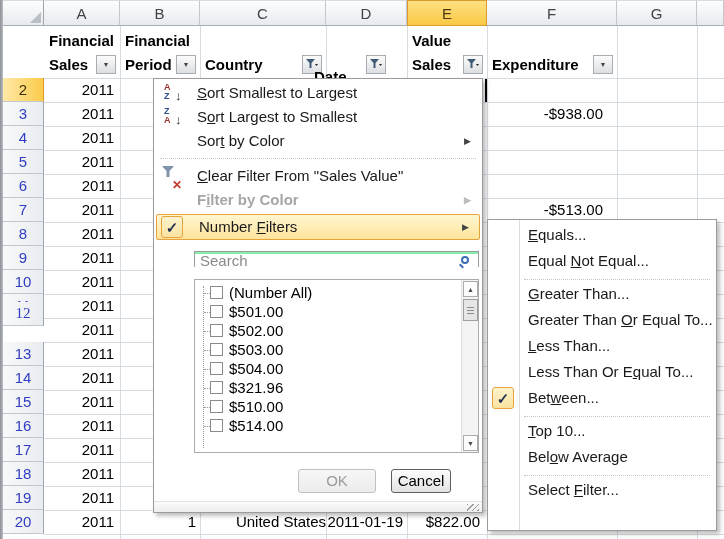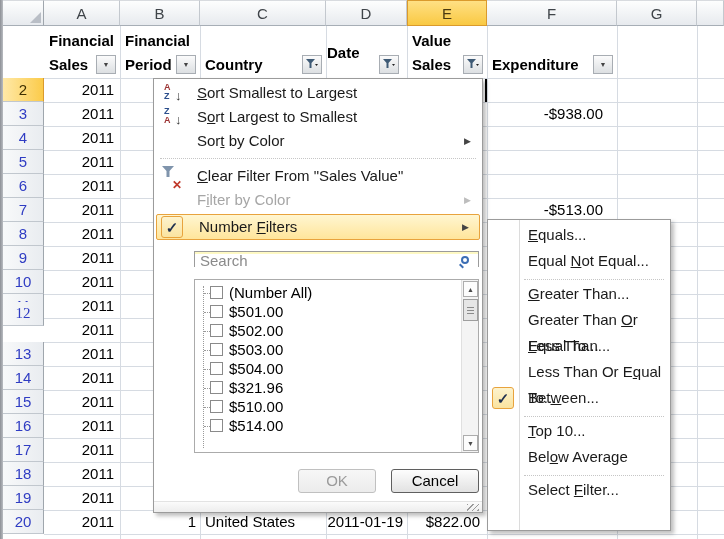--- a/index.html
+++ b/index.html
@@ -33,60 +33,60 @@
   .rowhdr.sel { background:linear-gradient(90deg,#ffe9a8,#fbcb4a);
                 border-right:1px solid #da9a2c; color:#3f3000; }
 
   
   .vline { position:absolute; top:26px; width:1px; height:513px; background:#d6dbe2; }
   .hline { position:absolute; left:44px; width:680px; height:1px; background:#d6dbe2; }
 
   
   .cell { position:absolute; height:24px; font-size:15px; line-height:23px;
           color:#000; white-space:nowrap; overflow:hidden; }
-  .r { text-align:right; } .l { text-align:left; }
+  .r { text-align:right; } .l { text-align:right; }
 
   
   .hcell { position:absolute; top:26px; height:52px; font-weight:bold; font-size:15px;
            color:#000; padding:3px 0 0 5px; line-height:24px; }
   .hbtn { position:absolute; right:4px; bottom:4px; width:20px; height:19px;
           background:linear-gradient(#fbfbfb,#dcdfe2); border:1px solid #a8adb3;
           display:flex; align-items:center; justify-content:center; }
   .hbtn .arr { font-size:7px; color:#444; }
   .hbtn svg { display:block; }
 
   #active-border { position:absolute; left:485px; top:79px; width:2px; height:23px; background:#000; }
 
   
   #fmenu { position:absolute; left:153px; top:78px; width:330px; height:435px;
            background:#fff; border:1px solid #9b9b9b; box-shadow:3px 3px 4px rgba(0,0,0,.25);
            z-index:10; font-size:15px; color:#1a1a1a; }
   .fm-item { position:relative; height:24px; line-height:24px; padding-left:42px; margin:0 1px; }
   .fm-item.hl { height:26px; line-height:24px; border:1px solid #e8a33d; border-radius:2px;
                 background:linear-gradient(#fff6d1,#ffe59b); margin:2px 2px; }
-  .fm-item.dis { color:#a6a6a6; }
+  .fm-item.dis { color:#a6a6a6;font-weight:bold; }
   .fm-sep { height:6px; margin:0 6px; border-bottom:1px dotted #c6c6c6; margin-bottom:5px; }
   .fm-arrow { position:absolute; right:10px; top:0; font-size:9px; color:#444; }
   .fm-item.dis .fm-arrow { color:#bdbdbd; }
   .fm-icon { position:absolute; left:7px; top:2px; width:24px; height:20px; }
   .sorticon { position:relative; width:24px; height:20px; display:block; }
   .sorticon .lt { position:absolute; left:2px; font-size:9px; font-weight:bold; line-height:9px; }
   .sorticon .l1 { top:0; } .sorticon .l2 { top:9px; }
   .sorticon .dn { position:absolute; left:13px; top:1px; font-size:13px; color:#333; }
   .red { color:#9c3434; } .blu { color:#2b4e8c; }
   .funnelx { position:relative; display:block; width:24px; height:20px; }
   .funnelx .x { position:absolute; left:10px; top:7px; color:#c0392b; font-size:12px; font-weight:bold; }
   .checkbox-amber { position:absolute; left:4px; top:50%; margin-top:-11px; width:22px; height:22px;
                     border:1px solid #e8a33d; border-radius:3px;
                     background:linear-gradient(#fdf3cd,#fae3a0);
                     color:#1f2f4f; font-size:15px; font-weight:bold; line-height:21px; text-align:center; }
 
   
   #fm-search { position:absolute; left:40px; top:172px; width:285px; height:16px;
-               border:1px solid #9b9b9b; background:#fef9c3; }
+               border:1px solid #9b9b9b; background:#86efac; }
   #fm-search input { width:100%; height:100%; border:0; outline:none; padding:0 24px 0 5px;
                      font-size:15px; color:#444; font-family:"Liberation Sans",sans-serif; }
   #fm-search input::placeholder { color:#8a8a8a; opacity:1; }
   .mag { position:absolute; right:6px; top:4px; width:14px; height:14px; }
   .mag .lens { position:absolute; left:3px; top:0; width:8px; height:8px; border:2px solid #3c6eb4; border-radius:50%; }
   .mag .stick { position:absolute; left:1px; top:9px; width:5px; height:2px; background:#3c6eb4; transform:rotate(45deg); }
 
   
   #fm-list { position:absolute; left:40px; top:200px; width:285px; height:174px;
              border:1px solid #ababab; background:#fff; overflow:hidden; }
@@ -107,31 +107,31 @@
   #sb-thumb { position:absolute; left:1px; top:19px; width:15px; height:22px;
               background:#e6e6e6; border:1px solid #9e9e9e; }
   #sb-thumb::after { content:""; position:absolute; left:3px; right:3px; top:7px; height:7px;
                      background:repeating-linear-gradient(#8a8a8a 0 1px, transparent 1px 3px); }
 
   
   .fm-btn { position:absolute; top:390px; height:24px; font-size:15px; text-align:center;
             line-height:22px; border-radius:3px; }
   #btn-ok { left:144px; width:78px; background:linear-gradient(#f7f7f7,#ececec);
             border:1px solid #c0c0c0; color:#9b9b9b; }
-  #btn-cancel { left:237px; width:88px; background:linear-gradient(#fdfdfd,#e2e2e2);
+  #btn-cancel { left:237px; width:60px; background:linear-gradient(#fdfdfd,#e2e2e2);
                 border:1px solid #5f5f5f; color:#000; }
 
   
   #fm-grip { position:absolute; left:0; bottom:0; width:100%; height:11px;
              border-top:1px solid #e3e3e3; background:linear-gradient(#fbfbfb,#ededed); }
   #fm-grip .dots { position:absolute; right:3px; top:2px; width:12px; height:7px;
                    background:repeating-linear-gradient(135deg,#9a9a9a 0 1px, transparent 1px 4px); }
 
   
-  #submenu { position:absolute; left:487px; top:219px; width:184px; height:312px;
+  #submenu { position:absolute; left:487px; top:219px; width:230px; height:312px;
              background:#fff; border:1px solid #9b9b9b; box-shadow:3px 3px 4px rgba(0,0,0,.25);
              z-index:20; font-size:15px; color:#1a1a1a; padding-top:2px; }
   #submenu .gutter { position:absolute; left:31px; top:0; bottom:0; width:1px; background:#dcdcdc; }
   .sm-item { position:relative; height:26px; line-height:26px; padding-left:40px; }
   .sm-sep { height:6px; margin:0 6px 1px 36px; border-bottom:1px dotted #c6c6c6; }
   .u { text-decoration:underline; }
 
   .funnel-svg { display:inline-block; vertical-align:middle; }
 </style>
 </head>
@@ -220,21 +220,21 @@
   </div>
   <div class="hcell" style="left:200px;width:126px;padding-top:27px;">
     <div>Country</div>
     <div class="hbtn">
       <svg class="funnel-svg" width="12" height="11" viewBox="0 0 12 11">
         <path d="M0 0 H9 L5.5 4 V9 L3.5 9 V4 Z" fill="#3e5a75"></path>
           <path d="M9 5 L12 5 L10.5 7 Z" fill="#222"></path>
       </svg>
     </div>
   </div>
-  <div class="hcell" style="left:322px;width:81px;padding-top:15px;">
+  <div class="hcell" style="left:309px;width:81px;padding-top:39px;">
     <div>Date</div>
     <div class="hbtn">
       <svg class="funnel-svg" width="12" height="11" viewBox="0 0 12 11">
         <path d="M0 0 H9 L5.5 4 V9 L3.5 9 V4 Z" fill="#3e5a75"></path>
           <path d="M9 5 L12 5 L10.5 7 Z" fill="#222"></path>
       </svg>
     </div>
   </div>
   <div class="hcell" style="left:407px;width:80px;">
     <div>Value</div>

